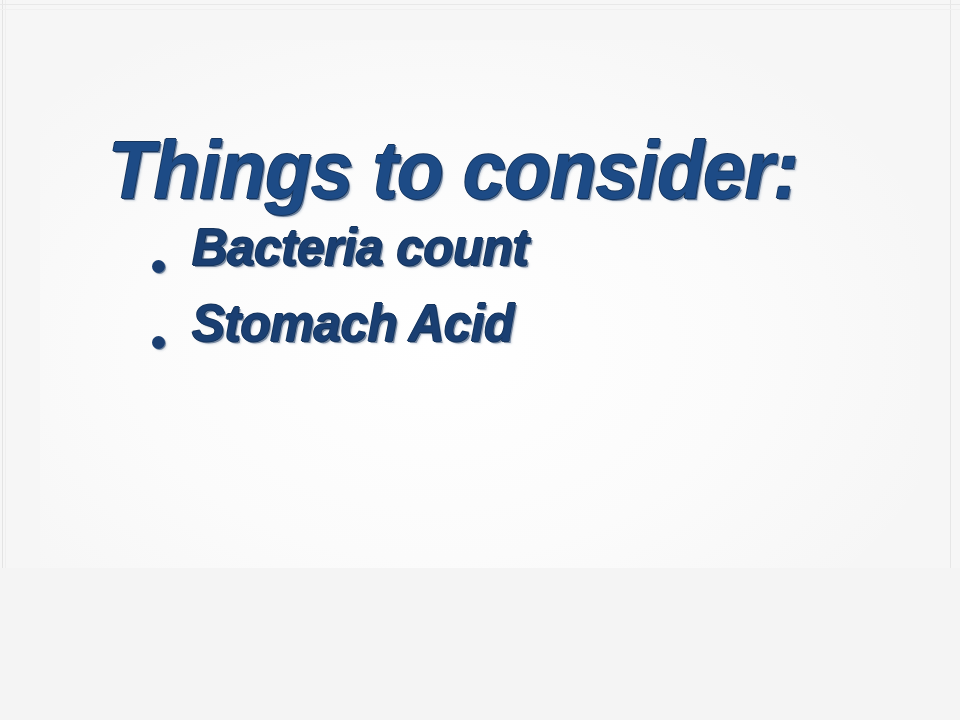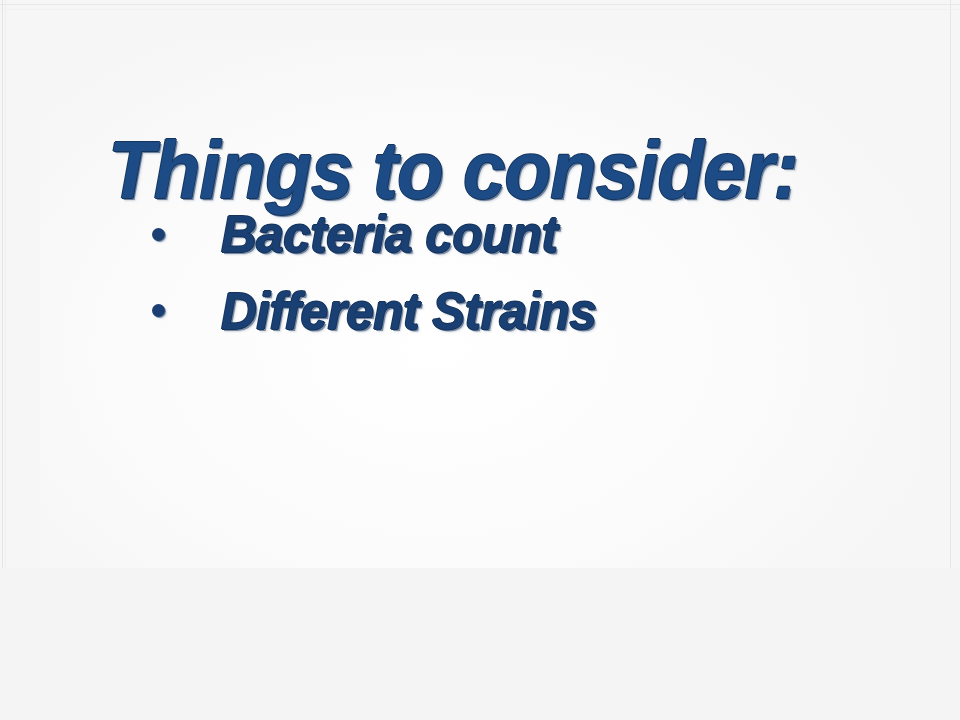--- a/index.html
+++ b/index.html
@@ -76,23 +76,22 @@
     position: absolute;
     left: 152px;
     top: 196px;
     width: 740px;
     margin: 0;
     padding: 0;
     list-style: none;
   }
   .bullet-row {
     display: flex;
-    align-items: center;
+    align-items: flex-end;
     height: 76.5px;
-    gap: 29px;
   }
   .bullet-dot {
     flex: 0 0 auto;
     width: 13px;
     height: 13px;
     border-radius: 50%;
     background: #1b3f72;
     margin-right: 27px;
     box-shadow:
        1px 1px 0 rgba(22,53,94,0.5),
@@ -133,23 +132,23 @@
 
   <h1 id="title">Things to consider:</h1>
 
   <ul id="bullets">
 
     <li class="bullet-row">
       <span class="bullet-dot"></span>
       <span class="bullet-text">Bacteria count</span>
     </li>
 
+    <li class="bullet-row">
+      <span class="bullet-dot"></span>
+      <span class="bullet-text">Stomach Acid</span>
+    </li>
 
 
 
 
-    <li class="bullet-row">
-      <span class="bullet-dot"></span>
-      <span class="bullet-text">Different Strains</span>
-    </li>
 
   </ul>
 </div>
 
 </body></html>

